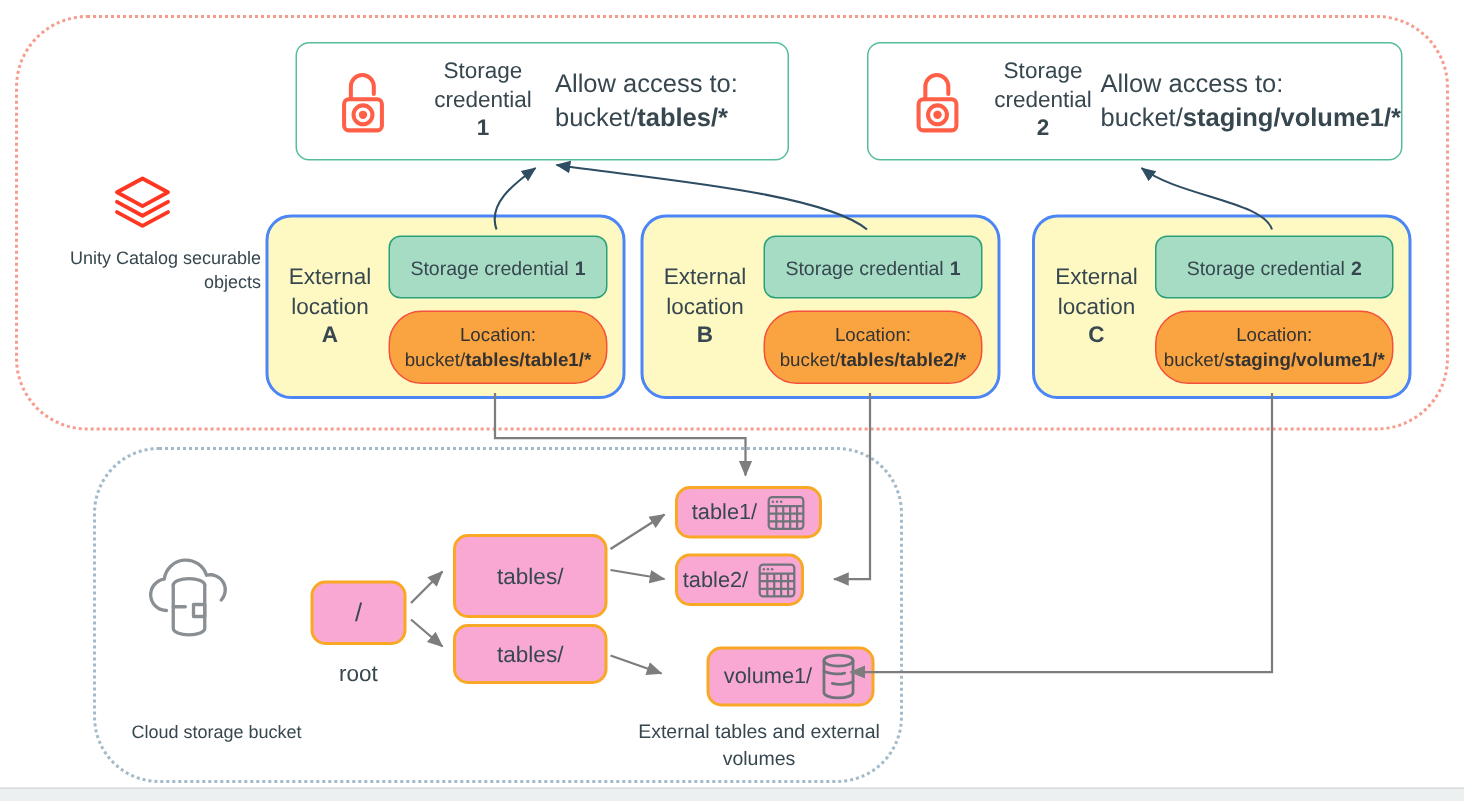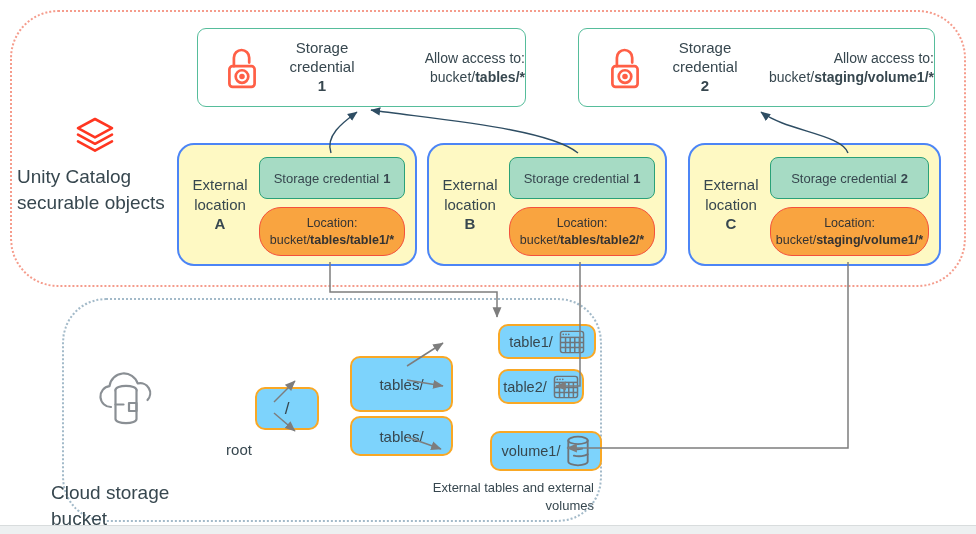--- a/index.html
+++ b/index.html
@@ -3,27 +3,27 @@
 <meta charset="utf-8">
 <style>
   html,body{margin:0;padding:0;background:#ffffff;}
   body{font-family:"Liberation Sans","DejaVu Sans",sans-serif;color:#37474F;}
   .canvas{position:relative;width:976px;height:534px;overflow:hidden;background:#fff;}
   .abs{position:absolute;}
   .uc-container{left:10px;top:10px;width:952px;height:273px;border:2px dotted #F59C8C;border-radius:48px;}
   .bucket-container{left:62px;top:298px;width:536px;height:220px;border:2px dotted #A3BAC9;border-radius:44px;}
   .cred-box{top:28px;height:77px;background:#fff;border:1.5px solid #56BD9B;border-radius:9px;display:flex;align-items:center;}
   .cred-title{width:96px;text-align:center;font-size:15px;line-height:1.25;}
-  .cred-access{flex:1;text-align:right;font-size:14px;line-height:1.35;}
+  .cred-access{flex:1;text-align:left;font-size:17px;line-height:1.35;}
   .loc-box{top:143px;height:119px;background:#fef9c3;border:2px solid #4C85F6;border-radius:17px;}
   .loc-label{position:absolute;left:0;top:0;width:82px;height:100%;display:flex;flex-direction:column;justify-content:center;text-align:center;font-size:15px;line-height:1.3;}
   .green-chip{position:absolute;left:80px;top:12px;height:42px;background:#A6DBC4;border:1.5px solid #2AA178;border-radius:8px;display:flex;align-items:center;justify-content:center;font-size:13px;gap:4px;box-sizing:border-box;}
   .orange-chip{position:absolute;left:80px;top:62px;height:49px;background:#F9A440;border:1.5px solid #F4503C;border-radius:22px;display:flex;flex-direction:column;align-items:center;justify-content:center;font-size:12.5px;line-height:1.3;color:#333;box-sizing:border-box;}
-  .section-label{text-align:left;font-size:19px;line-height:1.35;}
-  .node{background:#7dd3fc;border:2.5px solid #F9A825;border-radius:10px;display:flex;align-items:center;justify-content:center;box-sizing:border-box;font-size:15px;margin-left:48px;}
+  .section-label{text-align:right;font-size:12px;line-height:1.35;}
+  .node{background:#f9a8d4;border:2.5px solid #F9A825;border-radius:10px;display:flex;align-items:center;justify-content:center;box-sizing:border-box;font-size:15px;}
   .leaf{justify-content:center;gap:6px;font-size:14.5px;}
   .caption{font-size:13px;line-height:1.35;text-align:center;}
   .footer-bar{left:0;top:525px;width:976px;height:9px;background:#EDF0F1;border-top:1px solid #D8DCDD;}
   b{font-weight:bold;}
   svg{display:block;}
   .overlay{left:0;top:0;pointer-events:none;}
 </style>
 </head>
 <body>
 
@@ -185,35 +185,35 @@
           <path d="M1.5 13.5 H26.5 M1.5 19 H26.5"></path>
         </g>
         <g fill="#6E747A">
             <circle cx="4.5" cy="4.8" r="0.9"></circle>
             <circle cx="7.5" cy="4.8" r="0.9"></circle>
             <circle cx="10.5" cy="4.8" r="0.9"></circle>
           </g>
       </svg>
     </span>
   </div>
-  <div class="abs node leaf" style="left:442px;top:431px;width:112px;height:40px;">
+  <div class="abs node leaf" style="left:471px;top:431px;width:112px;height:40px;">
     <span>volume1/</span>
     <span>
       <svg width="24" height="32" viewBox="0 0 26 34">
         <g fill="none" stroke="#6E747A" stroke-width="2" stroke-linecap="round">
           <ellipse cx="13" cy="5.5" rx="10.5" ry="4"></ellipse>
           <path d="M2.5 5.5 V28.5 a10.5 4 0 0 0 21 0 V5.5"></path>
           <path d="M2.5 13 a10.5 4 0 0 0 15 1.5"></path>
           <path d="M23.5 20.5 a10.5 4 0 0 1 -15 1.5"></path>
         </g>
       </svg>
     </span>
   </div>
 
-  <div class="abs caption" style="left:418px;top:479px;width:176px;text-align:right;">External tables and external volumes</div>
+  <div class="abs caption" style="left:418px;top:479px;width:176px;">External tables and external volumes</div>
 
   <div class="abs footer-bar"></div>
 
   <svg class="abs overlay" width="976" height="534" viewBox="0 0 976 534">
     <defs>
       <marker id="ah-gray" viewBox="0 0 9 8" refX="7.5" refY="4" markerWidth="8" markerHeight="7" orient="auto">
         <path d="M0,0.6 L8,4 L0,7.4 z" fill="#7D7D7D"></path>
       </marker>
       <marker id="ah-navy" viewBox="0 0 9 8" refX="7.5" refY="4" markerWidth="8" markerHeight="7" orient="auto">
         <path d="M0,0.6 L8,4 L0,7.4 z" fill="#2E4D63"></path>

